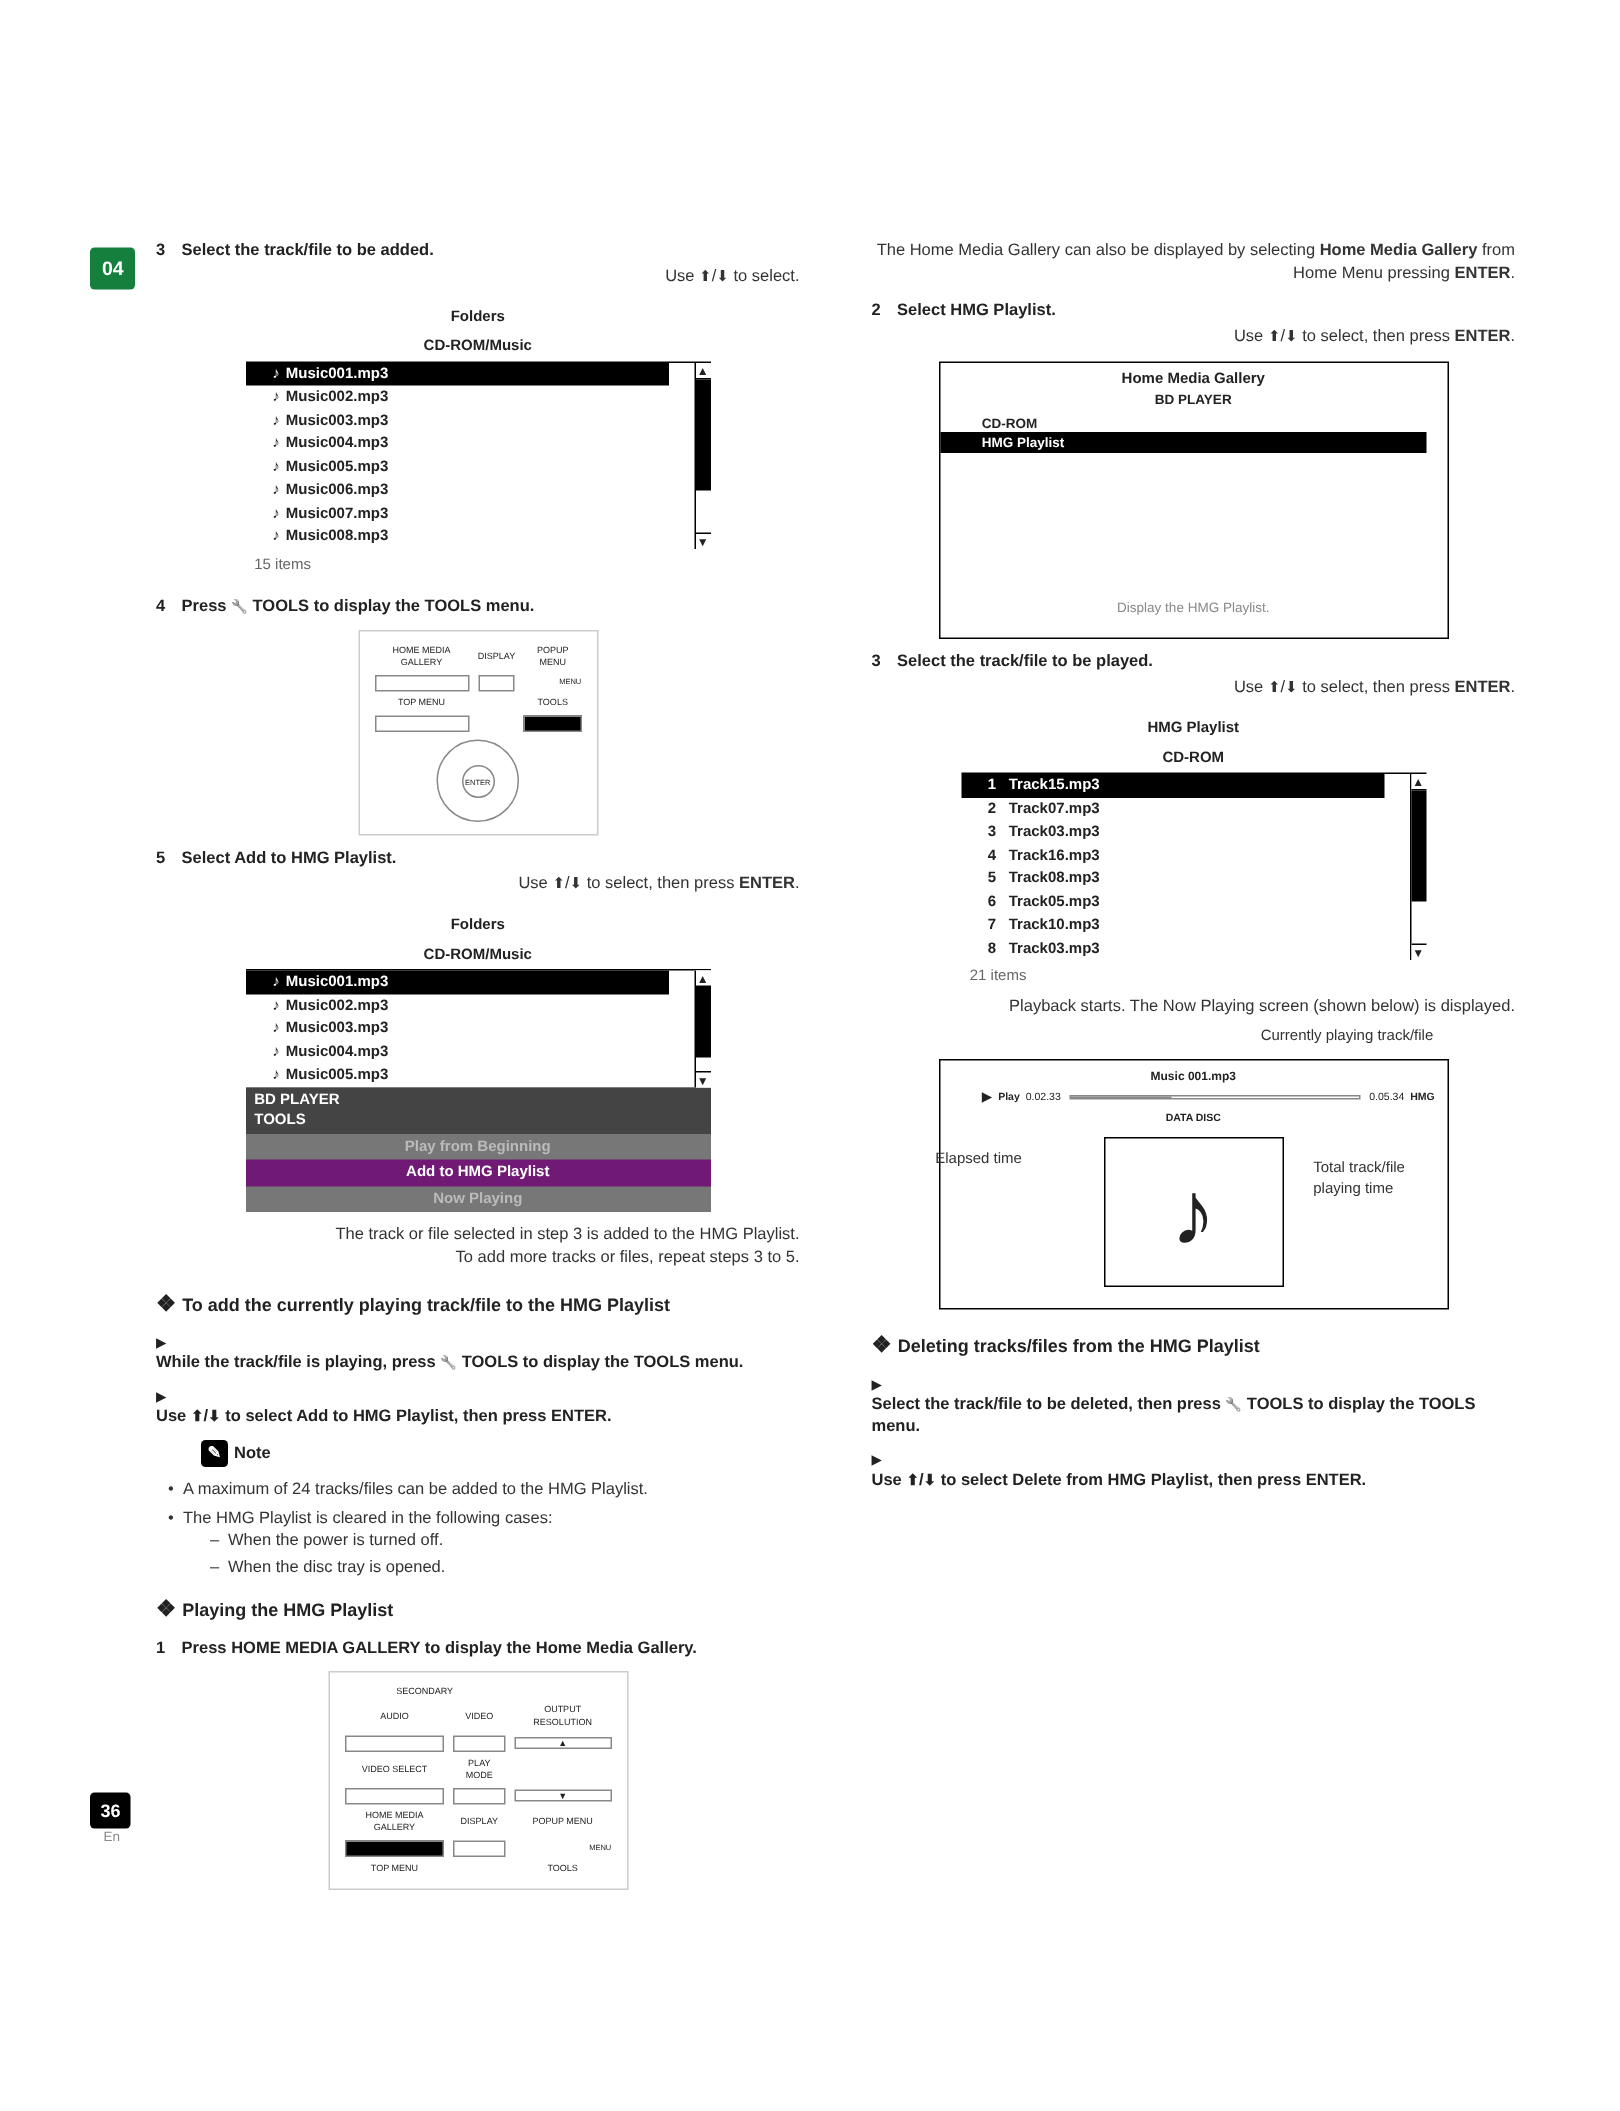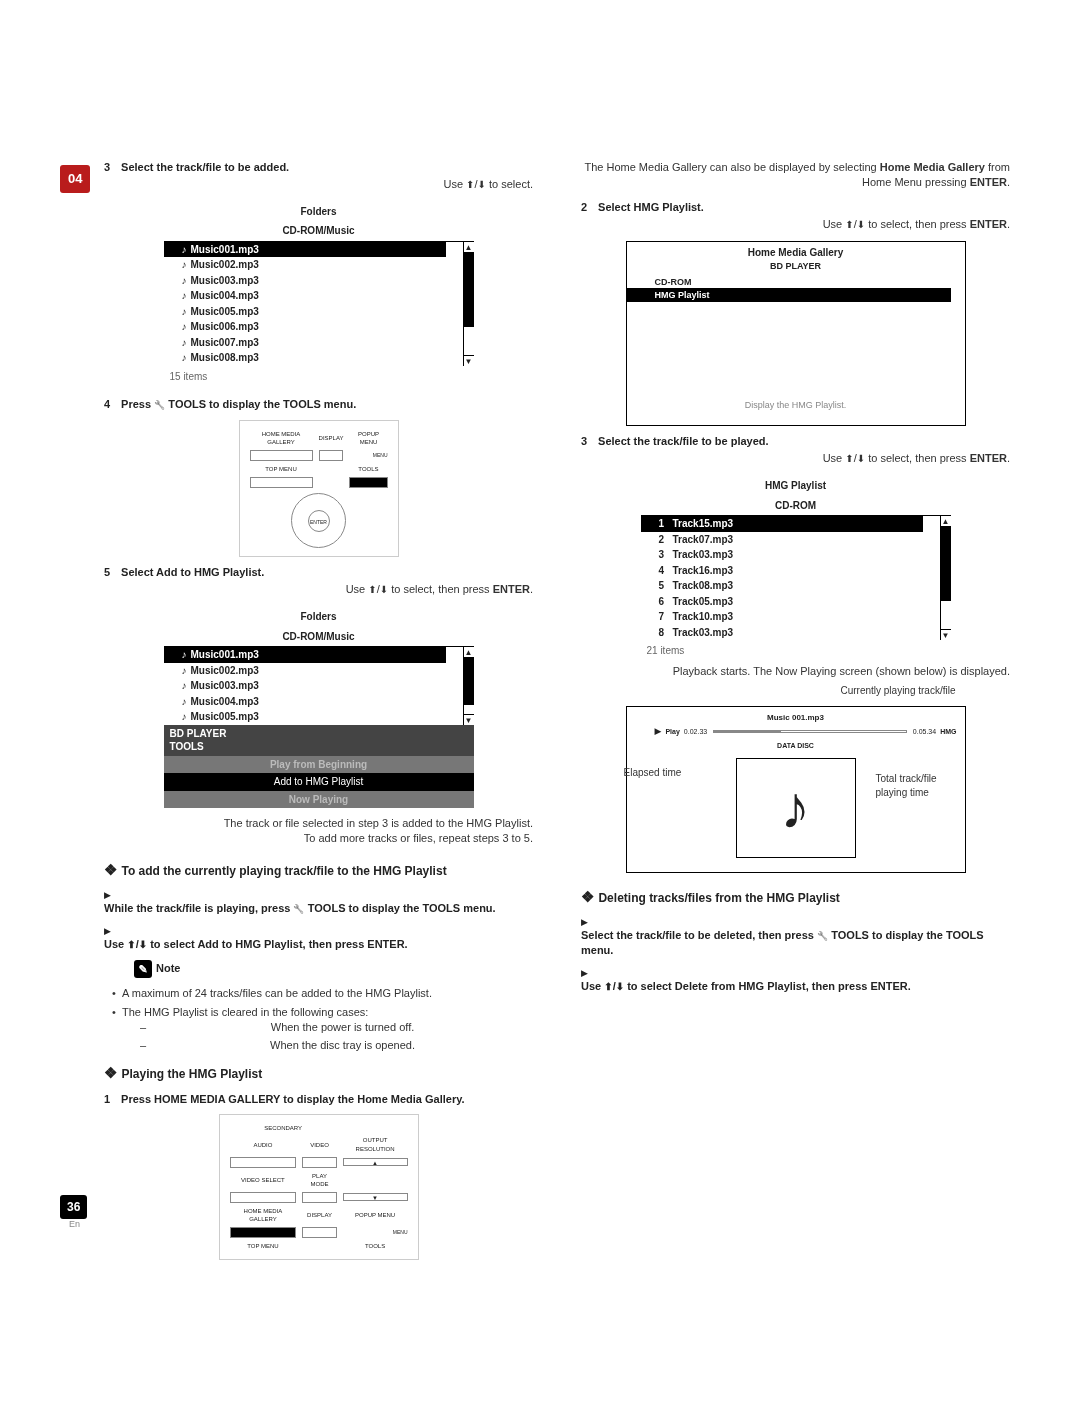--- a/index.html
+++ b/index.html
@@ -11,21 +11,21 @@
     width: 1080px;
     padding: 160px 70px 40px 70px;
     line-height: 1.35;
   }
   .columns { display: flex; gap: 48px; }
   .col { flex: 1; }
   .chapter-tab {
     position: absolute;
     left: 60px;
     top: 165px;
-    background: #b91c1c;
+    background: #15803d;
     color: #fff;
     font-weight: bold;
     font-size: 13px;
     padding: 5px 8px;
     border-radius: 3px;
   }
   .page-tab {
     position: absolute;
     left: 60px;
     top: 1195px;
@@ -86,21 +86,21 @@
   .lb-scroll .sb-thumb { position: absolute; top: 11px; left: 0; right: 0; height: 60%; background: #000; }
   .lb-rows { padding-right: 28px; }
   .lb-row { font-size: 10px; font-weight: bold; padding: 1px 0 1px 18px; display: flex; }
   .lb-row.sel { background: #000; color: #fff; }
   .lb-footer { font-size: 10px; color: #666; padding: 4px 0 0 6px; }
 
   
   .tools-panel { background: #777; color: #fff; font-size: 10px; }
   .tools-panel .tp-head { background: #444; padding: 2px 6px; font-weight: bold; }
   .tools-panel .tp-row { padding: 2px 0; text-align: center; }
-  .tools-panel .tp-row.sel { background: #000000; font-weight: normal; }
+  .tools-panel .tp-row.sel { background: #701a75; font-weight: bold; }
   .tools-panel .tp-row.dim { color: #bbb; font-weight: bold; }
 
   
   .remote {
     width: 200px;
     margin: 8px auto;
     font-size: 6px;
     background: #fff;
     border: 1px solid #ccc;
     padding: 6px;
@@ -122,21 +122,21 @@
 
   h2.section { font-size: 12px; font-weight: bold; margin: 14px 0 8px 0; }
   h2.section.tight { margin-top: 6px; }
   .bullet-row { display: flex; margin-bottom: 8px; flex-direction: column; }
   .bullet-row .tri { width: 16px; font-size: 9px; padding-top: 1px; }
   .bullet-row .txt { flex: 1; font-weight: bold; }
   .note-head { font-weight: bold; margin: 8px 0; }
   ul.dots { list-style: none; padding-left: 8px; margin-bottom: 10px; }
   ul.dots > li { padding-left: 10px; position: relative; margin-bottom: 4px; color: #333;}
   ul.dots > li::before { content: "•"; position: absolute; left: 0; top: 0; }
-  ul.dash { list-style: none; padding-left: 18px; text-align: center; }
+  ul.dash { list-style: none; padding-left: 18px; }
   ul.dash > li { padding-left: 12px; position: relative; margin-bottom: 4px; }
   ul.dash > li::before { content: "–"; position: absolute; left: 0; }
 
   
   .bigbox {
     width: 340px;
     height: 185px;
     border: 1px solid #000;
     margin: 8px auto;
     position: relative;

